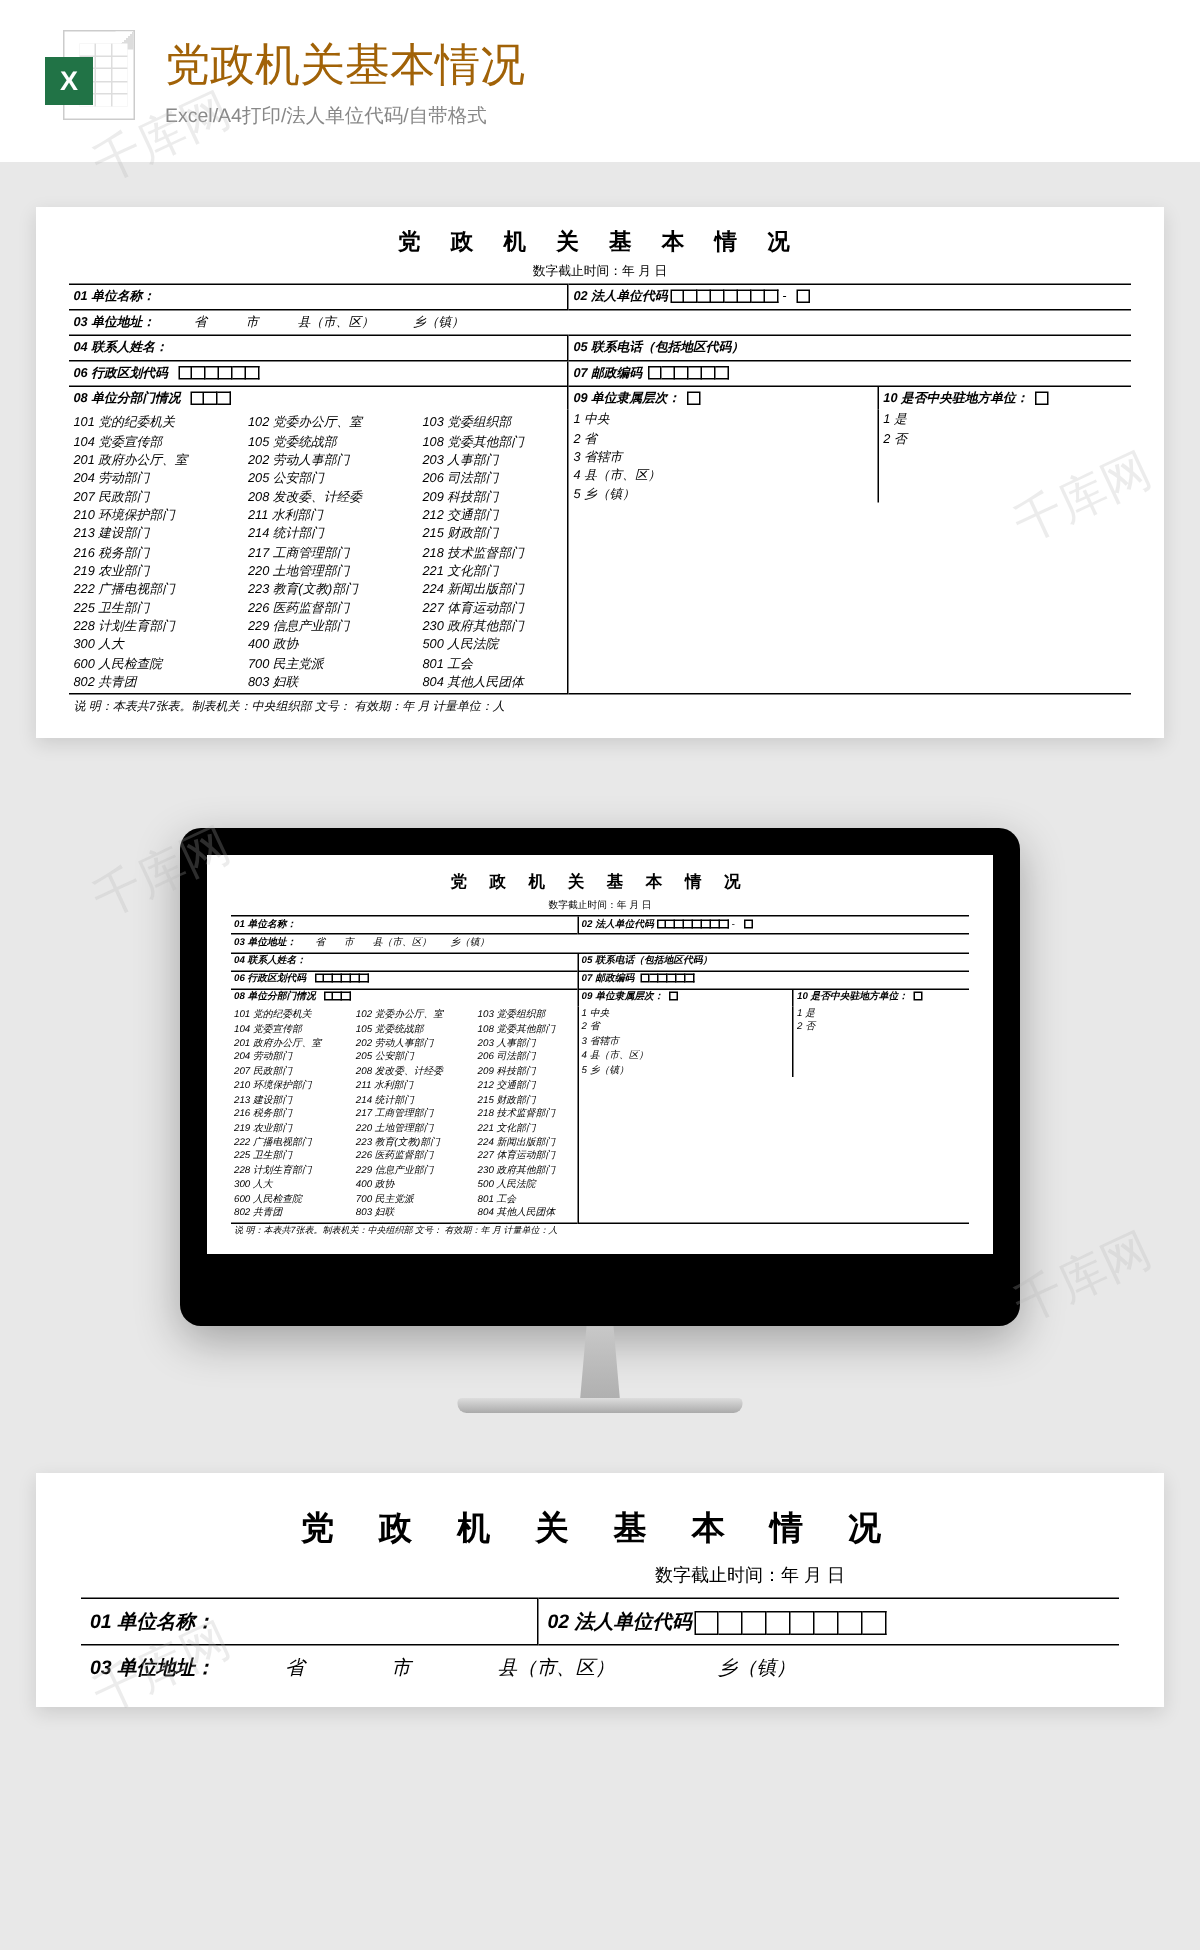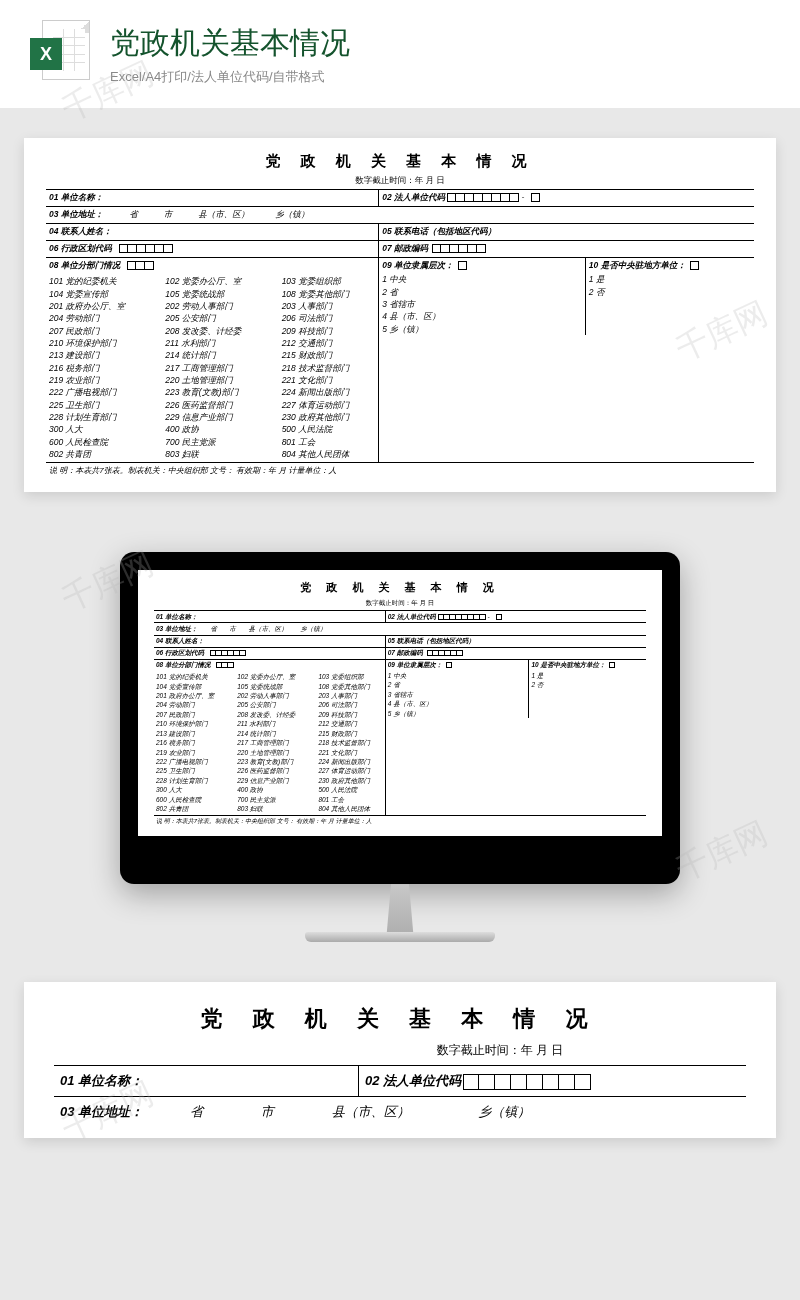--- a/index.html
+++ b/index.html
@@ -66,21 +66,21 @@
     font-size: 18px;
     font-weight: bold;
     display: flex;
     align-items: center;
     justify-content: center;
     font-family: Arial, sans-serif;
   }
   .header-text h1 {
     font-size: 30px;
     font-weight: 400;
-    color: #14532d;
+    color: #a16207;
     margin-bottom: 4px;
   }
   .header-text p {
     font-size: 13px;
     color: #888;
   }
   .preview-card {
     background: #fff;
     margin: 30px 24px;
     padding: 14px 22px;

